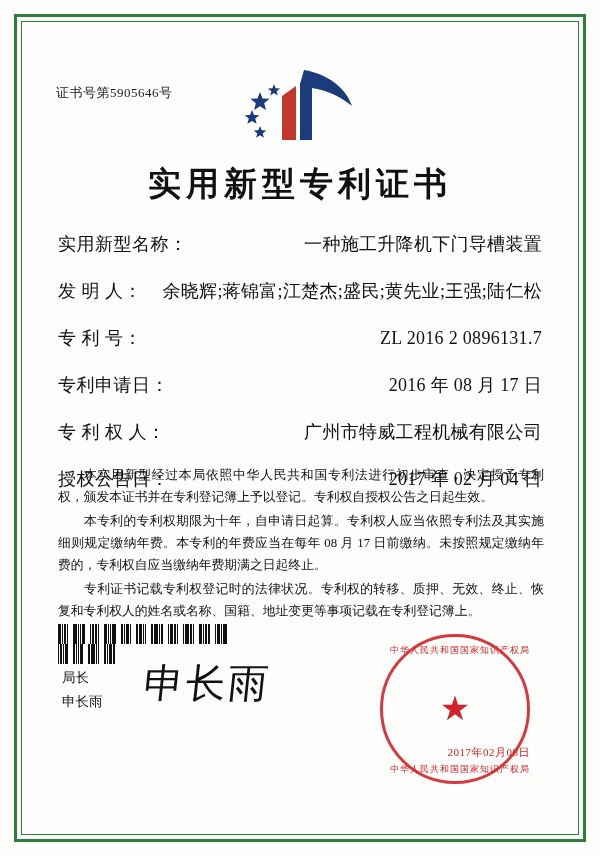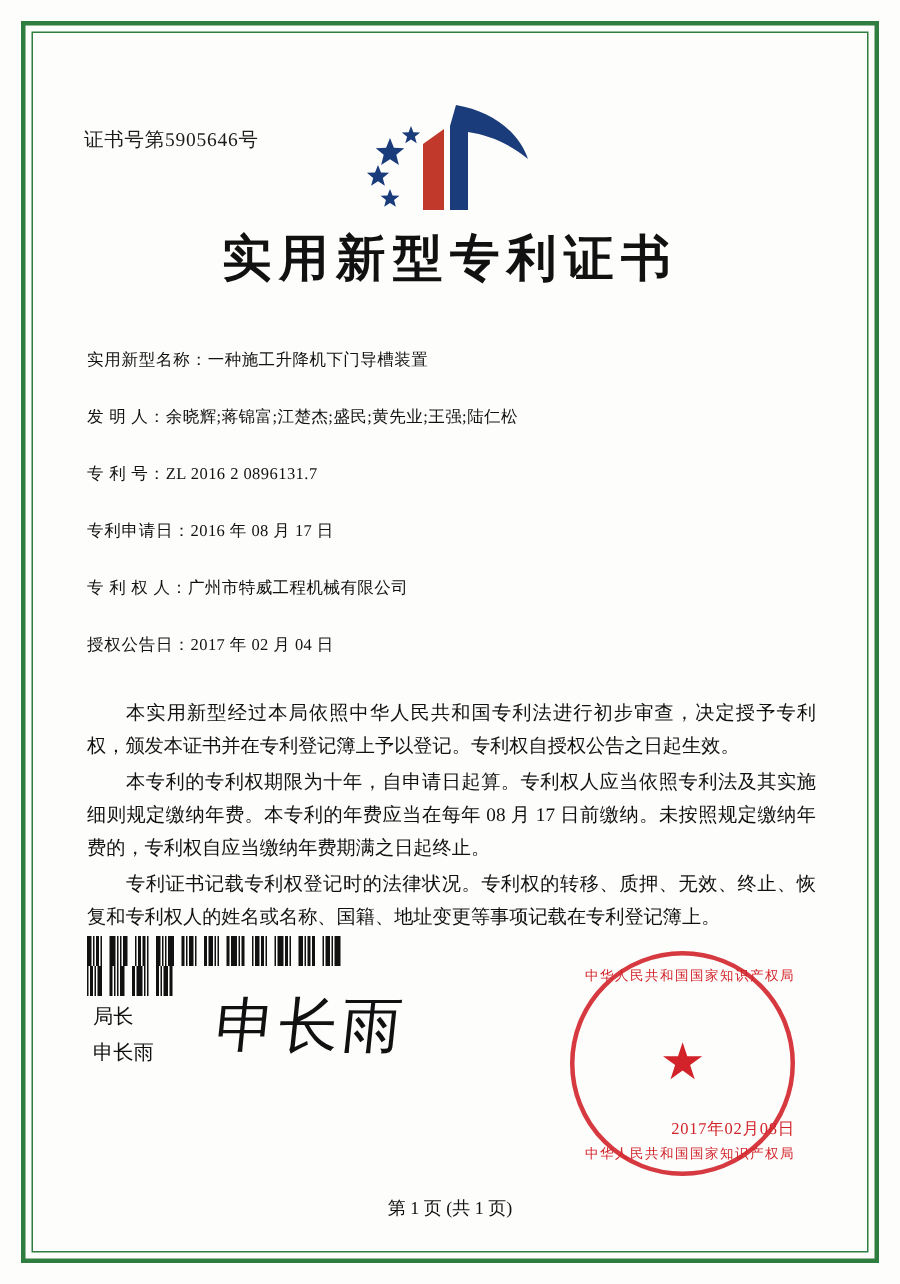--- a/index.html
+++ b/index.html
@@ -119,42 +119,43 @@
     transform: translateX(-50%);
     width: 140px;
     height: 86px;
   }
 
   
   .main-title {
     position: absolute;
     left: 0;
     right: 0;
-    top: 116px;
+    top: 128px;
     text-align: center;
     font-size: 33px;
     font-weight: bold;
     letter-spacing: 5px;
     color: #111;
     font-family: Liberation Mono, monospace;
   }
 
   
   .fields {
     position: absolute;
     left: 24px;
     right: 24px;
     top: 198px;
   }
   .field-row {
     display: flex;
     align-items: baseline;
     margin-bottom: 23px;
-    font-size: 11px;
-    color: #111;
+    font-size: 18px;
+    color: #111;
+    text-align: right;
   }
   .field-label {
     flex: 0 0 auto;
     white-space: pre;
     letter-spacing: 0.5px;
   }
   .field-value {
     flex: 1 1 auto;
     letter-spacing: 0.3px;
   }
@@ -356,16 +357,15 @@
     <div class="handwriting">申长雨</div>
 
     <div class="seal-round">
       <div class="ring"></div>
       <div class="curve-top">中华人民共和国国家知识产权局</div>
       <div class="star">★</div>
       <div class="seal-date">2017年02月08日</div>
       <div class="curve-bottom">中华人民共和国国家知识产权局</div>
     </div>
 
-    <div class="page-footer">第 1 页 (共 1 页)</div>
 
   </div>
 </div>
 
 </body></html>

